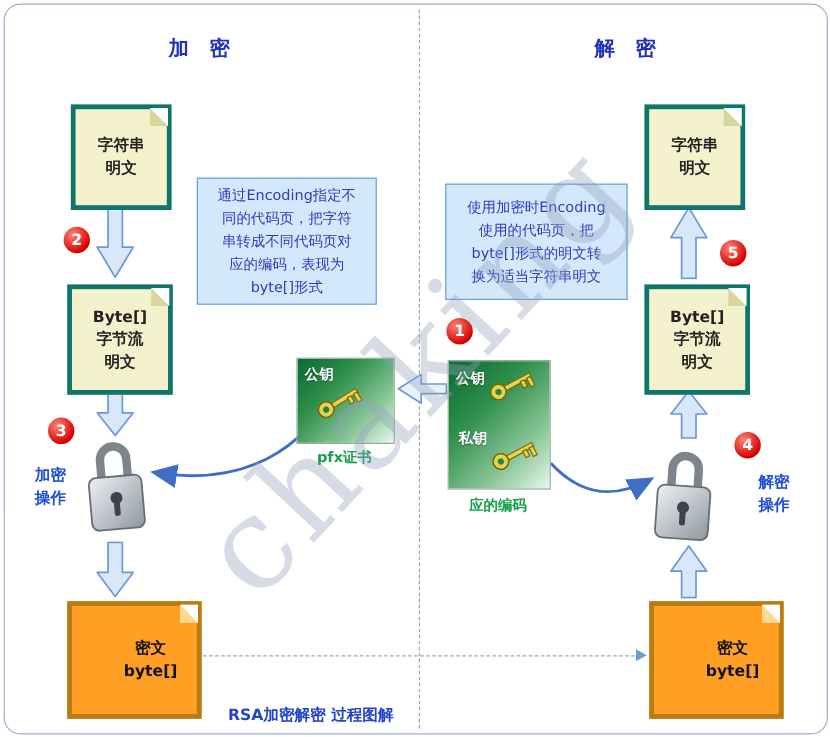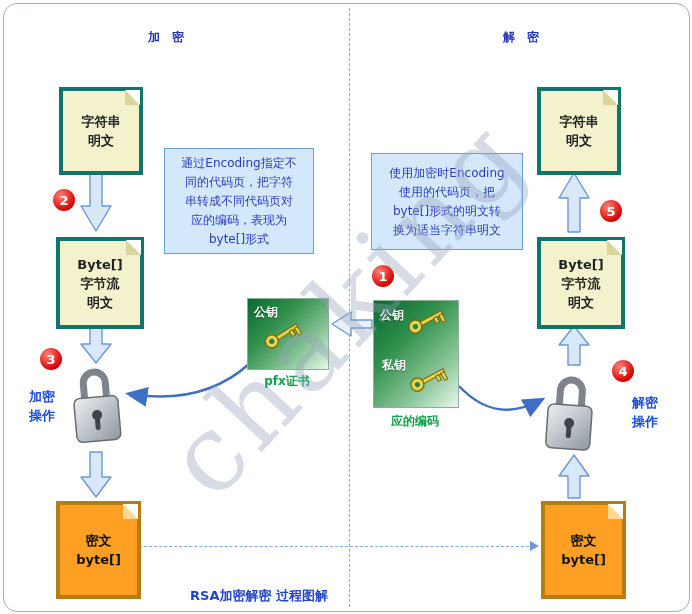--- a/index.html
+++ b/index.html
@@ -1,24 +1,24 @@
 <!DOCTYPE html>
 <html><head>
 <meta charset="utf-8">
 <style>
   html,body{margin:0;padding:0;background:#fff;}
   body{font-family:"DejaVu Sans","Liberation Sans",sans-serif;}
   #stage{position:relative;width:692px;height:614px;background:#fff;overflow:hidden;}
   #panel{position:absolute;left:3px;top:3px;width:685px;height:607px;border:1px solid #9db1cc;border-radius:14px;background:#fff;}
   .divider{position:absolute;left:345px;top:4px;height:599px;width:0;border-left:1px dashed #9aa7b8;}
-  .title{position:absolute;color:#2233bb;font-weight:bold;font-size:12px;text-align:center;}
+  .title{position:absolute;color:#2233bb;font-weight:bold;font-size:17px;text-align:center;}
   .doc{position:absolute;background:#f4f2cd;border:4px solid #0f766e;display:flex;align-items:center;justify-content:center;}
   .doc::before{content:"";position:absolute;top:-1px;right:-1px;border-style:solid;border-width:0 15px 15px 0;border-color:#fff #fff #d9d59c #d9d59c;}
   .doc .doctext{white-space:pre-line;text-align:center;font-size:13px;font-weight:bold;color:#222;line-height:19px;}
-  .doc.orange{background:#ffa024;border-color:#b97b14;}
+  .doc.orange{background:#ffa024;border-color:#b97b14;padding-left:27px;}
   .doc.orange::before{border-color:#fff #fff #ffd994 #ffd994;}
   .doc.orange .doctext{color:#111;}
   .badge{position:absolute;width:22px;height:22px;border-radius:50%;background:radial-gradient(circle at 35% 30%,#ff8274,#d40000 72%);color:#fff;font-size:13px;font-weight:bold;display:flex;align-items:center;justify-content:center;}
   .note{position:absolute;background:#d3e9fb;border:1px solid #64a1d8;display:flex;align-items:center;justify-content:center;}
   .note .notetext{white-space:pre-line;text-align:center;color:#2b3cc0;font-size:12px;line-height:19px;}
   .oplabel{position:absolute;color:#1d4ed8;font-size:13px;font-weight:bold;line-height:19px;text-align:center;white-space:pre-line;}
   .keybox{position:absolute;background:linear-gradient(135deg,#0b6a31 0%,#2f8f4b 35%,#8cc79a 72%,#e9f6ec 100%);border:1px solid #8fae9a;text-align:center;}
   .klabel{position:absolute;color:#fff;font-size:12px;font-weight:bold;text-shadow:0 1px 1px rgba(0,0,0,.4);}
   .keyicon{position:absolute;}
   .certlabel{position:absolute;color:#12a14a;font-size:12px;font-weight:bold;text-align:center;}

